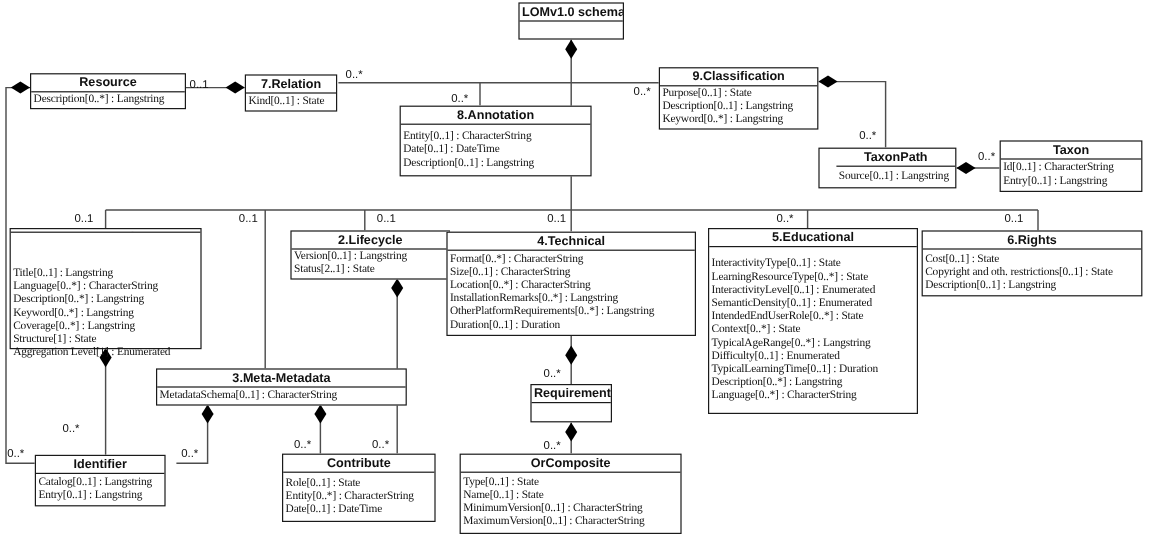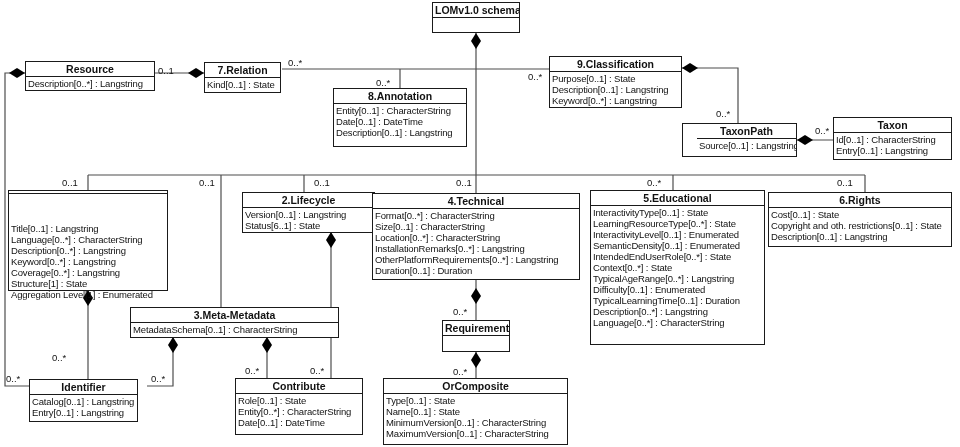--- a/index.html
+++ b/index.html
@@ -33,22 +33,23 @@
     padding: 1px 2px 1px 2px;
     border-bottom: 1.4px solid #1a1a1a;
     color: #111111;
     white-space: nowrap;
     overflow: hidden;
   }
   .cls-attrs {
     flex: 1;
     display: flex;
     flex-direction: column;
-    justify-content: flex-start;
+    justify-content: center;
     padding: 1px 0 1px 0;
+    font-family: Liberation Serif, serif;
   }
   .cls-attr {
     font-size: 9.5px;
     line-height: 11px;
     padding-left: 2px;
     color: #111111;
     white-space: nowrap;
     overflow: hidden;
     letter-spacing: -0.15px;
   }
@@ -106,21 +107,21 @@
       <div class="cls-attrs">
         <div class="cls-attr">Description[0..*] : Langstring</div>
       </div>
     </div>
     <div class="cls" style="left: 204px; top: 62px; width: 77px; height: 31px;">
       <div class="cls-title">7.Relation</div>
       <div class="cls-attrs">
         <div class="cls-attr">Kind[0..1] : State</div>
       </div>
     </div>
-    <div class="cls" style="left: 333px; top: 88px; width: 134px; height: 59px;">
+    <div class="cls" style="left: 333px; top: 88px; width: 160px; height: 59px;">
       <div class="cls-title">8.Annotation</div>
       <div class="cls-attrs">
         <div class="cls-attr">Entity[0..1] : CharacterString</div>
         <div class="cls-attr">Date[0..1] : DateTime</div>
         <div class="cls-attr">Description[0..1] : Langstring</div>
       </div>
     </div>
     <div class="cls" style="left: 549px; top: 56px; width: 133px; height: 52px;">
       <div class="cls-title">9.Classification</div>
       <div class="cls-attrs">
@@ -151,21 +152,21 @@
         <div class="cls-attr">Keyword[0..*] : Langstring</div>
         <div class="cls-attr">Coverage[0..*] : Langstring</div>
         <div class="cls-attr">Structure[1] : State</div>
         <div class="cls-attr">Aggregation Level[1] : Enumerated</div>
       </div>
     </div>
     <div class="cls" style="left: 242px; top: 192px; width: 133px; height: 41px;">
       <div class="cls-title">2.Lifecycle</div>
       <div class="cls-attrs">
         <div class="cls-attr">Version[0..1] : Langstring</div>
-        <div class="cls-attr">Status[6..1] : State</div>
+        <div class="cls-attr">Status[2..1] : State</div>
       </div>
     </div>
     <div class="cls" style="left: 372px; top: 193px; width: 208px; height: 87px;">
       <div class="cls-title">4.Technical</div>
       <div class="cls-attrs">
         <div class="cls-attr">Format[0..*] : CharacterString</div>
         <div class="cls-attr">Size[0..1] : CharacterString</div>
         <div class="cls-attr">Location[0..*] : CharacterString</div>
         <div class="cls-attr">InstallationRemarks[0..*] : Langstring</div>
         <div class="cls-attr">OtherPlatformRequirements[0..*] : Langstring</div>

